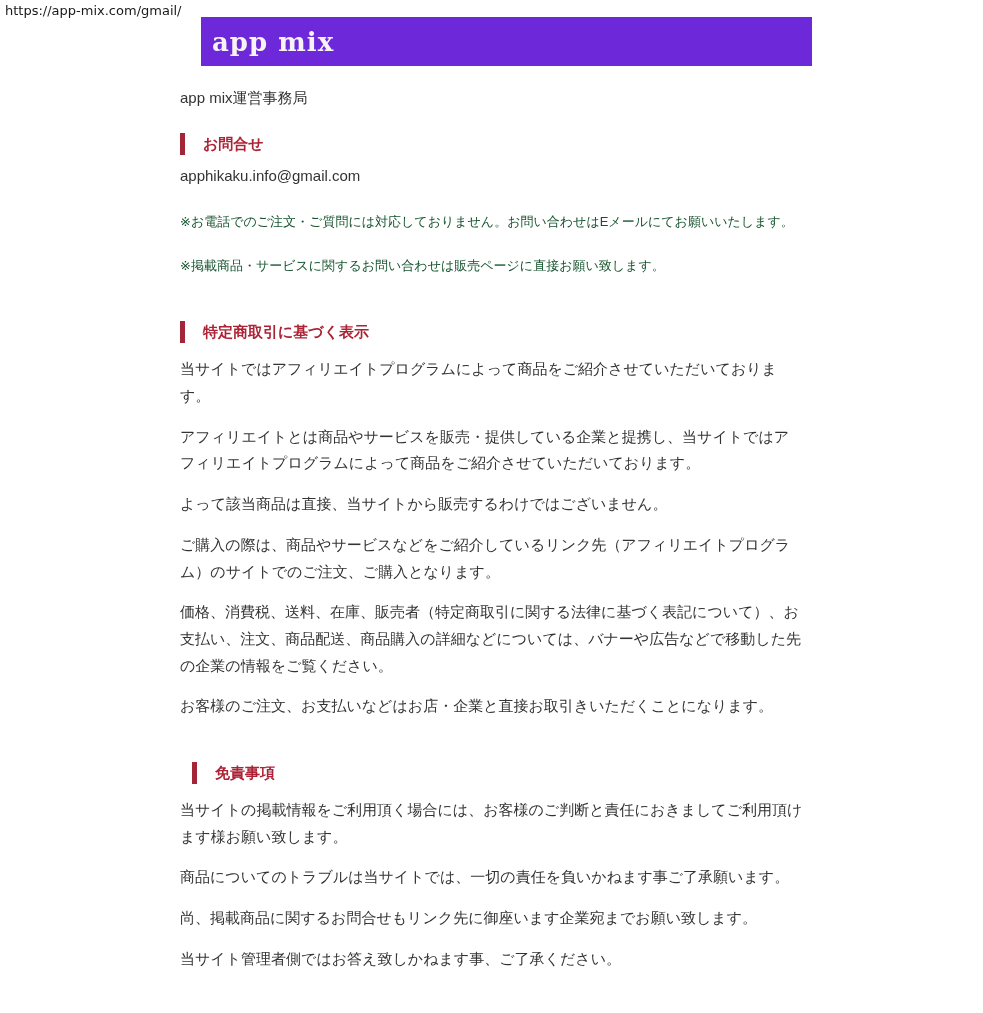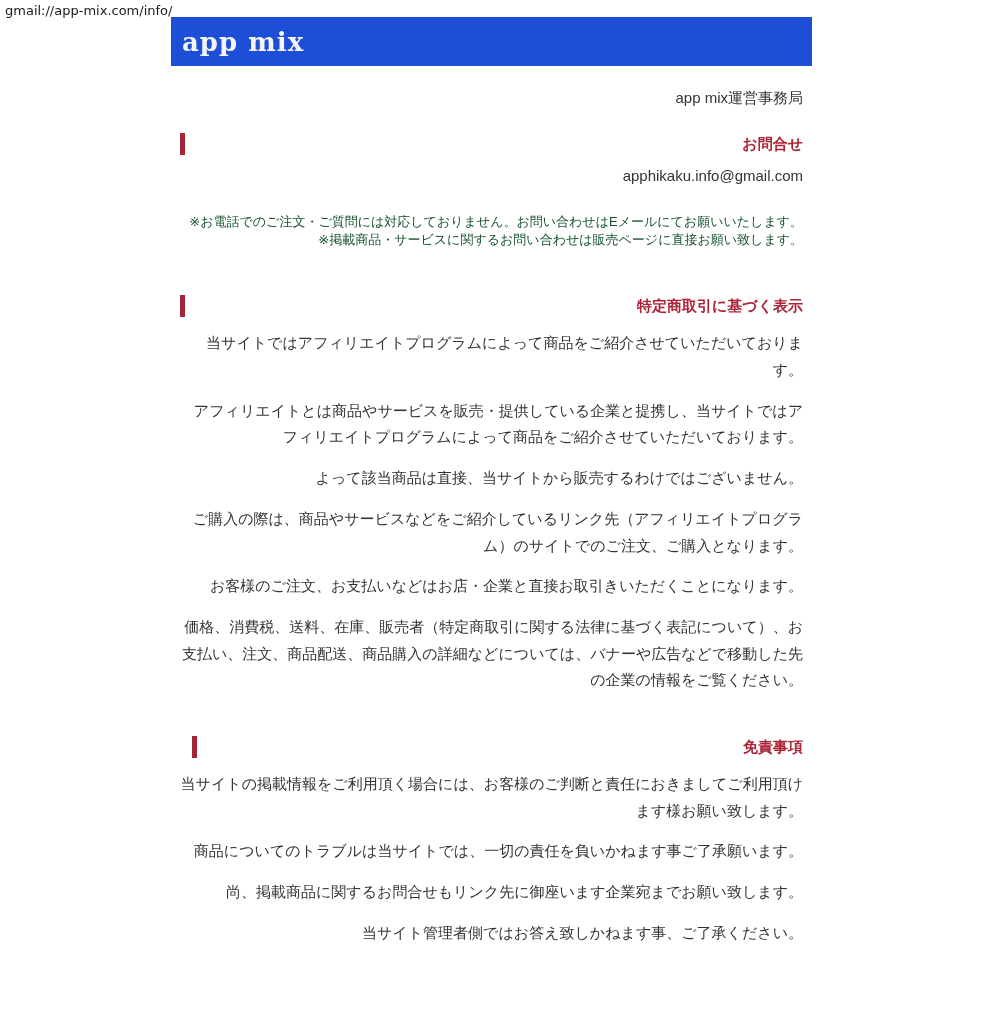--- a/index.html
+++ b/index.html
@@ -16,35 +16,36 @@
     font-size: 13px;
     color: #1a1a1a;
     height: 17px;
     font-family: "DejaVu Sans", "Liberation Sans", sans-serif;
   }
   .page {
     margin-left: 171px;
     width: 641px;
   }
   .site-header {
-    background: #1d4ed8;
+    background: #6d28d9;
     height: 49px;
     display: flex;
     align-items: center;
     padding-left: 11px;
+    margin-left: 30px;
   }
   .site-title {
     font-family: "DejaVu Serif", "Liberation Serif", serif;
     font-weight: bold;
     font-size: 26px;
     color: #f5f3f3;
     letter-spacing: 1px;
     cursor: pointer;
   }
-  main { padding: 0 9px; text-align: right; }
+  main { padding: 0 9px; }
   .operator {
     margin-top: 23px;
     font-size: 15px;
     color: #333;
   }
   .section-heading {
     border-left: 5px solid #a32638;
     padding-left: 18px;
     font-size: 15px;
     font-weight: bold;
@@ -58,33 +59,33 @@
     margin-top: 12px;
     font-size: 15px;
     color: #333;
   }
   .note {
     font-size: 13px;
     color: #14532d;
     line-height: 1.4;
   }
   .note-1 { margin-top: 29px; }
-  .note-2 { }
+  .note-2 { margin-top: 26px; }
   .para {
     font-size: 15px;
     line-height: 1.78;
     color: #333;
     margin-top: 14px;
   }
   .para.first { margin-top: 13px; }
 </style>
 </head>
 <body>
 
-<div class="url-label">gmail://app-mix.com/info/</div>
+<div class="url-label">https://app-mix.com/gmail/</div>
 
 <div class="page">
 
   <header class="site-header">
     <h1 class="site-title">app mix</h1>
   </header>
 
   <main>
 
     <p class="operator">app mix運営事務局</p>
@@ -95,22 +96,22 @@
 
     <p class="note note-1">※お電話でのご注文・ご質問には対応しておりません。お問い合わせはEメールにてお願いいたします。</p>
     <p class="note note-2">※掲載商品・サービスに関するお問い合わせは販売ページに直接お願い致します。</p>
 
     <h2 class="section-heading sh-tokutei">特定商取引に基づく表示</h2>
 
     <p class="para first">当サイトではアフィリエイトプログラムによって商品をご紹介させていただいております。</p>
     <p class="para">アフィリエイトとは商品やサービスを販売・提供している企業と提携し、当サイトではアフィリエイトプログラムによって商品をご紹介させていただいております。</p>
     <p class="para">よって該当商品は直接、当サイトから販売するわけではございません。</p>
     <p class="para">ご購入の際は、商品やサービスなどをご紹介しているリンク先（アフィリエイトプログラム）のサイトでのご注文、ご購入となります。</p>
+    <p class="para">価格、消費税、送料、在庫、販売者（特定商取引に関する法律に基づく表記について）、お支払い、注文、商品配送、商品購入の詳細などについては、バナーや広告などで移動した先の企業の情報をご覧ください。</p>
     <p class="para">お客様のご注文、お支払いなどはお店・企業と直接お取引きいただくことになります。</p>
-    <p class="para">価格、消費税、送料、在庫、販売者（特定商取引に関する法律に基づく表記について）、お支払い、注文、商品配送、商品購入の詳細などについては、バナーや広告などで移動した先の企業の情報をご覧ください。</p>
 
     <h2 class="section-heading sh-disclaimer">免責事項</h2>
 
     <p class="para first">当サイトの掲載情報をご利用頂く場合には、お客様のご判断と責任におきましてご利用頂けます様お願い致します。</p>
     <p class="para">商品についてのトラブルは当サイトでは、一切の責任を負いかねます事ご了承願います。</p>
     <p class="para">尚、掲載商品に関するお問合せもリンク先に御座います企業宛までお願い致します。</p>
     <p class="para">当サイト管理者側ではお答え致しかねます事、ご了承ください。</p>
 
   </main>
 

